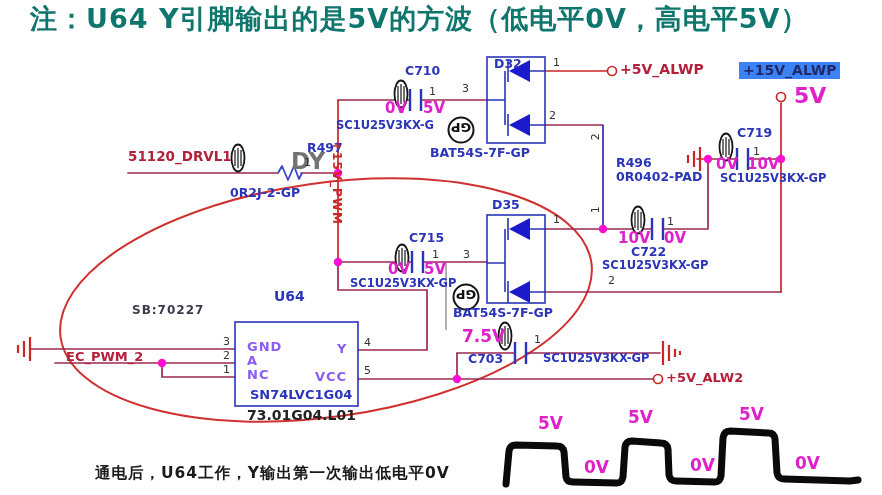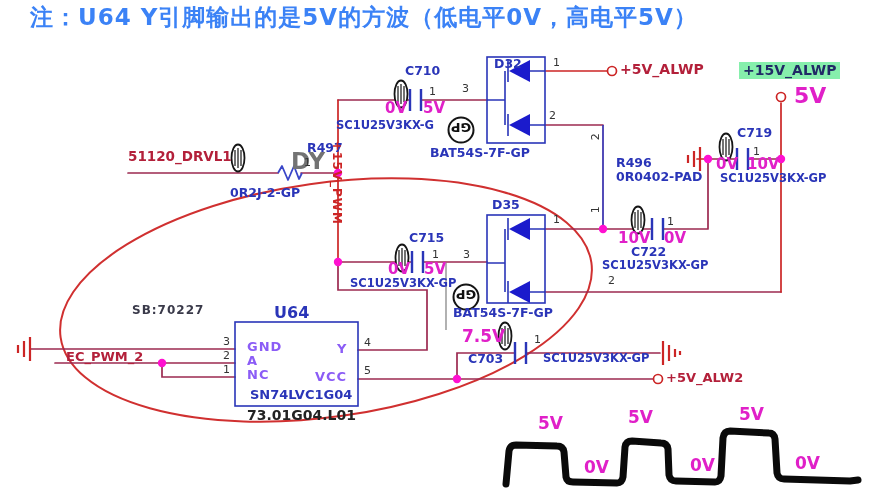--- a/index.html
+++ b/index.html
@@ -1,34 +1,34 @@
 <!DOCTYPE html>
 <html><head>
 <meta charset="utf-8">
 <style>
   html,body{margin:0;padding:0;background:#fff;}
   .stage{position:relative;width:882px;height:495px;background:#fff;overflow:hidden;
          font-family:"DejaVu Sans",sans-serif;}
   svg{position:absolute;left:0;top:0;}
   .lbl{position:absolute;white-space:nowrap;line-height:1.05;font-family:"DejaVu Sans",sans-serif;}
-  .title{font-size:23px;font-weight:bold;color:#3b82f6;letter-spacing:1px;}
+  .title{font-size:27px;font-weight:bold;color:#0f766e;letter-spacing:1px;}
   .footer{font-size:15.5px;font-weight:bold;color:#1a1a1a;letter-spacing:1px;}
   .blue{color:#2a35b8;font-weight:bold;font-size:12.5px;}
   .blue-sm{color:#2a35b8;font-weight:bold;font-size:11.5px;}
   .slate{color:#8b5cf6;font-weight:bold;font-size:13px;letter-spacing:1px;}
   .netred{color:#b3203a;font-weight:bold;font-size:13px;}
   .pink{color:#e020c8;font-weight:bold;font-size:15px;}
   .pink-lg{font-size:17px;}
   .pink-xl{font-size:22px;}
   .pin{color:#333;font-size:11px;}
   .rot90{transform:rotate(-90deg);transform-origin:center;}
   .vert{writing-mode:vertical-rl;color:#cc2525;font-weight:bold;font-size:12px;letter-spacing:1px;}
   .stampTxt{transform:rotate(180deg);transform-origin:center;display:inline-block;
             font-weight:bold;font-size:13px;color:#111;}
-  .hl{background:#86efac;color:#212a66;font-weight:bold;font-size:14px;padding:1px 4px;}
+  .hl{background:#3b82f6;color:#212a66;font-weight:bold;font-size:14px;padding:1px 4px;}
   .dy{font-size:23px;font-weight:900;color:#737373;margin-left:44px;}
   .wm{color:#1fa830;font-size:18px;letter-spacing:2px;font-weight:bold;}
   .sb{color:#3a3a4a;font-size:12px;font-weight:bold;letter-spacing:1px;}
 </style>
 </head>
 <body>
 
 <div class="stage">
 
   <svg width="882" height="495" viewBox="0 0 882 495">
@@ -203,21 +203,21 @@
   <span class="lbl pink" style="left:424px;top:262px;">5V</span>
   <span class="lbl blue-sm" style="left:350px;top:277px;">SC1U25V3KX-GP</span>
   <span class="lbl pin" style="left:432px;top:249px;">1</span>
 
 
   <span class="lbl" style="left:449px;top:118px;width:24px;text-align:center;"><span class="stampTxt">GP</span></span>
   <span class="lbl" style="left:454px;top:285px;width:24px;text-align:center;"><span class="stampTxt">GP</span></span>
 
   <span class="lbl sb" style="left:132px;top:304px;">SB:70227</span>
 
-  <span class="lbl blue" style="left:274px;top:305px;font-size:16px;">U64</span>
+  <span class="lbl blue" style="left:274px;top:289px;font-size:14px;">U64</span>
   <span class="lbl slate" style="left:247px;top:340px;">GND</span>
   <span class="lbl slate" style="left:247px;top:354px;">A</span>
   <span class="lbl slate" style="left:247px;top:368px;">NC</span>
   <span class="lbl slate" style="left:337px;top:342px;">Y</span>
   <span class="lbl slate" style="left:315px;top:370px;">VCC</span>
   <span class="lbl blue" style="left:250px;top:388px;font-size:13px;">SN74LVC1G04</span>
   <span class="lbl" style="left:247px;top:408px;font-size:14px;color:#222;font-weight:bold;">73.01G04.L01</span>
   <span class="lbl pin" style="left:223px;top:336px;">3</span>
   <span class="lbl pin" style="left:223px;top:350px;">2</span>
   <span class="lbl pin" style="left:223px;top:364px;">1</span>
@@ -232,13 +232,14 @@
   <span class="lbl pin" style="left:534px;top:334px;">1</span>
   <span class="lbl netred" style="left:666px;top:371px;">+5V_ALW2</span>
 
   <span class="lbl pink pink-lg" style="left:538px;top:415px;">5V</span>
   <span class="lbl pink pink-lg" style="left:628px;top:409px;">5V</span>
   <span class="lbl pink pink-lg" style="left:739px;top:406px;">5V</span>
   <span class="lbl pink pink-lg" style="left:584px;top:459px;">0V</span>
   <span class="lbl pink pink-lg" style="left:690px;top:457px;">0V</span>
   <span class="lbl pink pink-lg" style="left:795px;top:455px;">0V</span>
 
+  <span class="lbl footer" style="left:95px;top:465px;">通电后，U64工作，Y输出第一次输出低电平0V</span>
 </div>
 
 </body></html>

